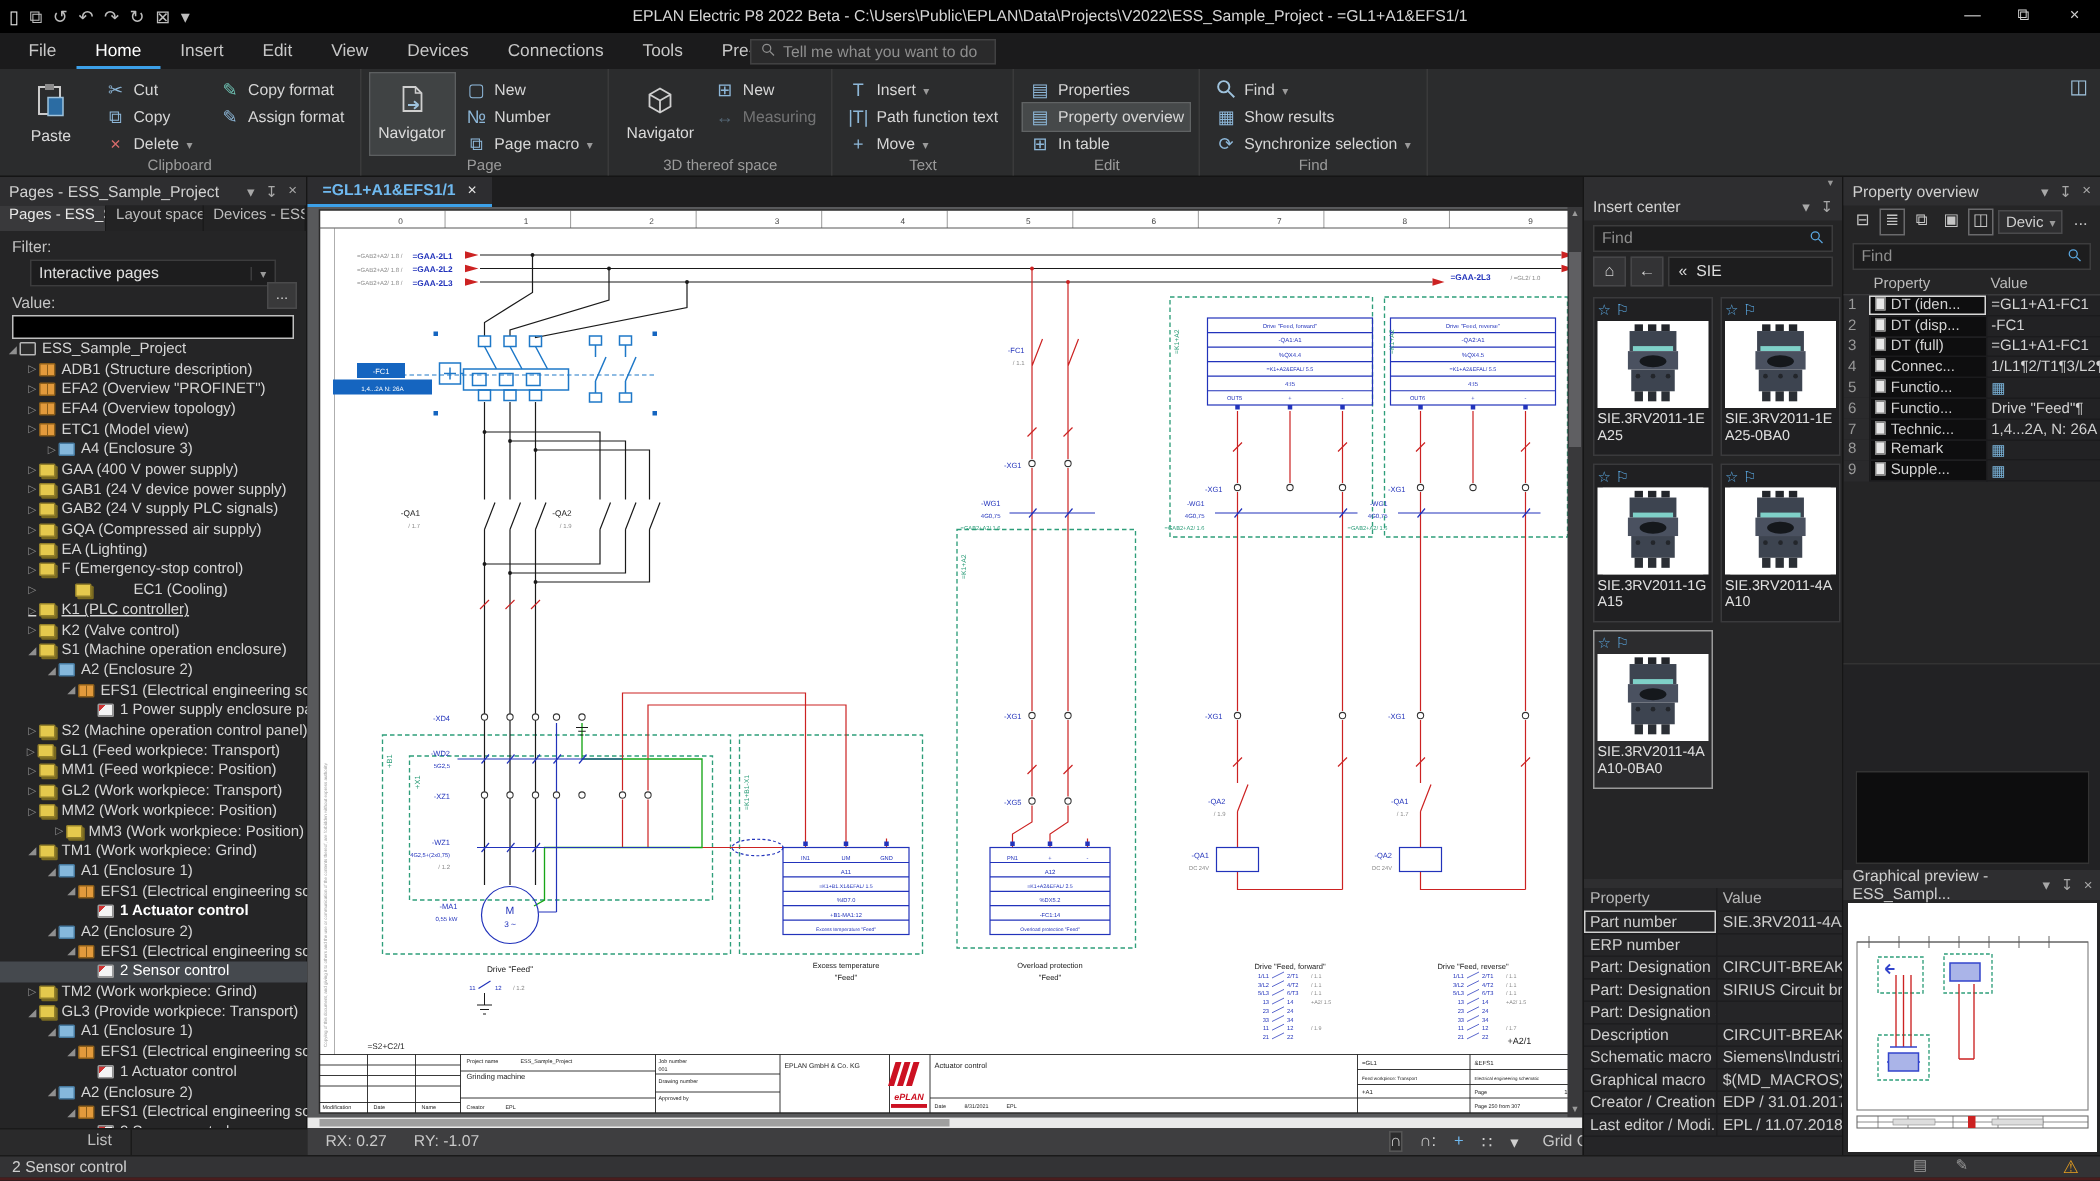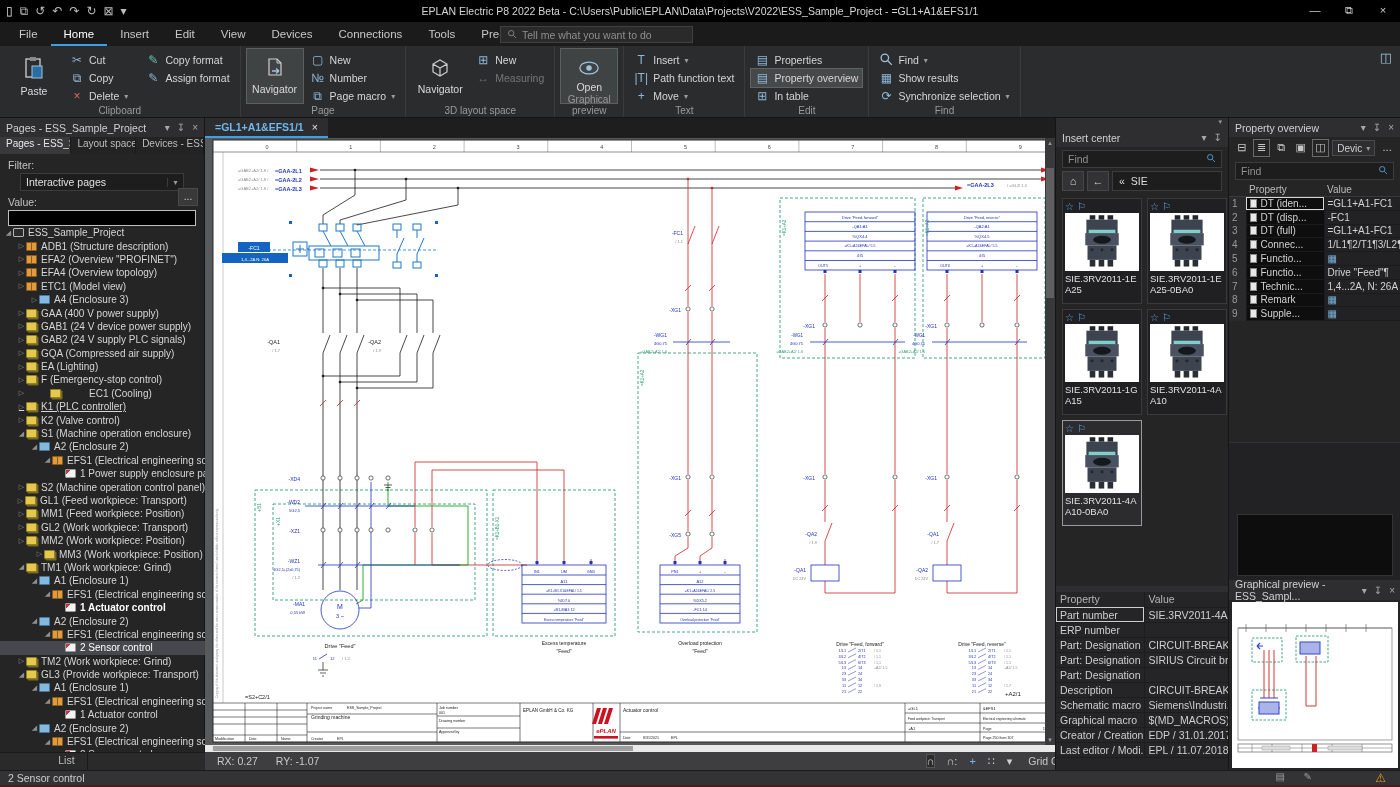--- a/index.html
+++ b/index.html
@@ -9,21 +9,21 @@
   #titlebar { position:absolute; left:0; top:0; width:1400px; height:22px; background:#000; }
   #qat { position:absolute; left:6px; top:0; height:22px; display:flex; align-items:center; gap:7px; font-size:12px; color:#bdbdbd; z-index:2;}
   #qat span { cursor:default; }
   #win-title { position:absolute; left:0; top:0; width:100%; height:22px; text-align:center; font-size:10.5px; line-height:22px; color:#d6d6d6; }
   #winbtns { position:absolute; right:0; top:0; height:22px; display:flex; z-index:2;}
   #winbtns div { width:34px; height:22px; text-align:center; line-height:20px; font-size:11px; color:#cfcfcf; }
   
   #ribbontabs { position:absolute; left:0; top:22px; width:1400px; height:24px; background:#1b1b1c; display:flex; align-items:stretch; padding-left:6px; }
   .rtab { padding:0 13px; font-size:11.5px; line-height:24px; color:#c8c8c8; }
   .rtab.active { color:#fff; border-bottom:2px solid #3ca0e8; }
-  #tellme { position:absolute; left:500px; top:26px; width:193px; height:17px; background:#2a2a2b; border:1px solid #414142; color:#8f8f8f; font-size:10.5px; display:flex; align-items:center; gap:5px; padding:0 6px; }
+  #tellme { position:absolute; left:500px; top:26px; width:164px; height:17px; background:#2a2a2b; border:1px solid #414142; color:#8f8f8f; font-size:10.5px; display:flex; align-items:center; gap:5px; padding:0 6px; }
   
   #ribbon { position:absolute; left:0; top:46px; width:1400px; height:72px; background:#2b2c2d; border-bottom:1px solid #151515; display:flex; }
   .rgroup { position:relative; border-right:1px solid #3a3a3b; padding:3px 6px 14px 6px; display:flex; gap:4px; }
   .rgroup .glabel { position:absolute; bottom:1px; left:0; width:100%; text-align:center; font-size:10px; color:#9b9b9b; }
   .bigbtn { width:56px; height:54px; display:flex; flex-direction:column; align-items:center; justify-content:center; gap:3px; font-size:10.5px; color:#dadada; text-align:center; }
   .bigbtn.hl { background:#404344; outline:1px solid #5c5f60; }
   .smallcol { display:grid; grid-template-rows:repeat(3,18px); grid-auto-flow:column; column-gap:10px; align-content:start; margin-top:2px; }
   .smallbtn { display:flex; align-items:center; gap:5px; font-size:10.5px; color:#d6d6d6; padding:0 4px; white-space:nowrap; height:18px; }
   .smallbtn.hl { background:#46494a; outline:1px solid #606364; }
   .smallbtn.dis { opacity:.42; }
@@ -232,31 +232,21 @@
       <div class="smallcol">
         <div class="smallbtn">
           <span class="ric">⊞</span>
           <span>New</span>
         </div>
         <div class="smallbtn dis">
           <span class="ric">↔</span>
           <span>Measuring</span>
         </div>
       </div>
-      <div class="glabel">3D layout space</div>
-    </div>
-    <div class="rgroup">
-      <div class="bigbtn hl">
-        <span><svg width="22" height="16" viewBox="0 0 24 16">
-            <ellipse cx="12" cy="8" rx="10" ry="6.5" fill="none" stroke="#9fc3dd" stroke-width="1.4"></ellipse>
-            <circle cx="12" cy="8" r="3" fill="#9fc3dd"></circle>
-          </svg></span>
-        <span>Open</span>
-      </div>
-      <div class="glabel">Graphical preview</div>
+      <div class="glabel">3D thereof space</div>
     </div>
     <div class="rgroup">
       <div class="smallcol">
         <div class="smallbtn">
           <span class="ric">T</span>
           <span>Insert</span>
           <span class="caret">▾</span>
         </div>
         <div class="smallbtn">
           <span class="ric">|T|</span>

